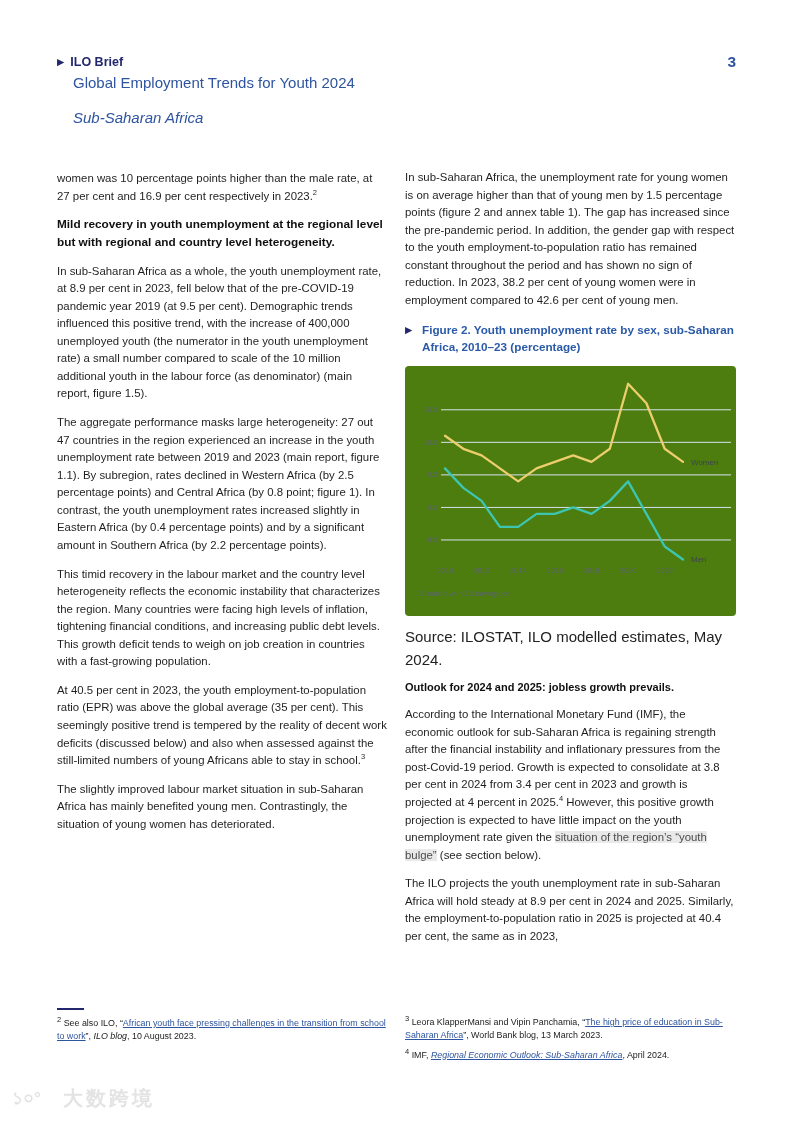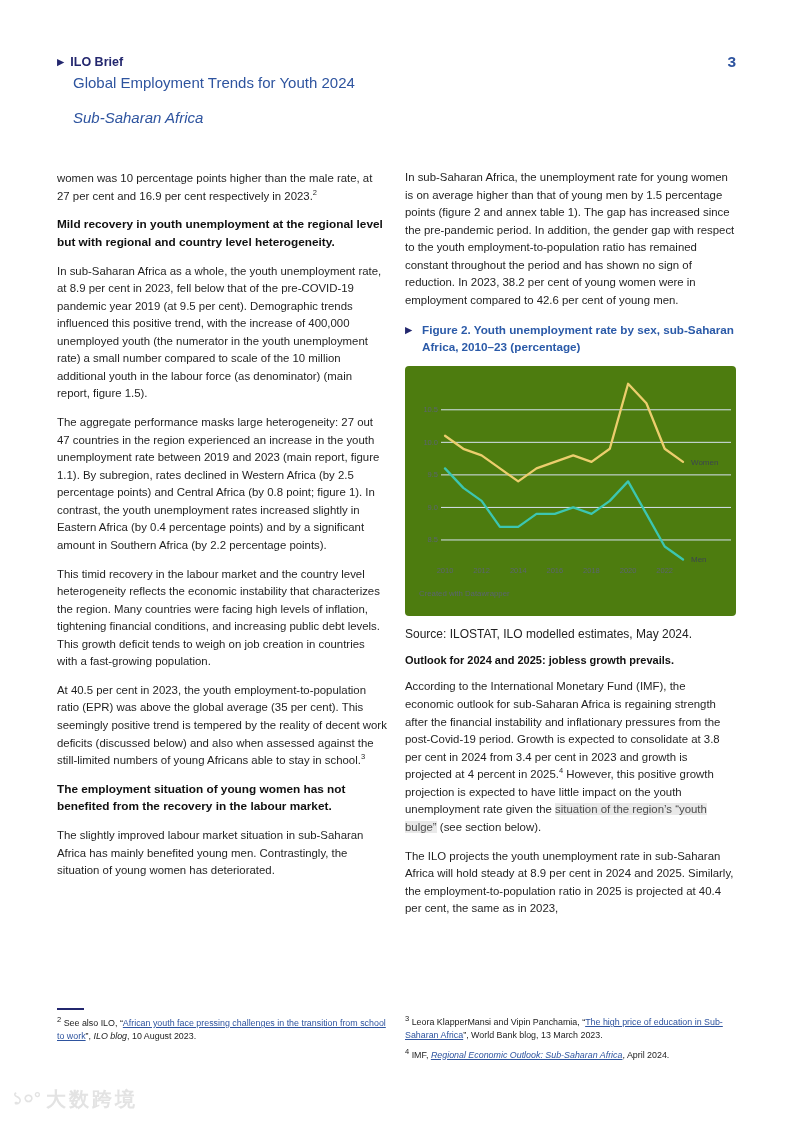--- a/index.html
+++ b/index.html
@@ -25,35 +25,35 @@
   p.paragraph { margin:0 0 11px; }
   h3.heading { font-size:11.8px; margin:2px 0 11px; color:#101010; line-height:1.5; }
   h3.heading-lg { font-size:11px; margin:2px 0 10px; color:#101010; line-height:1.45; }
   sup { font-size:7.5px; line-height:0; }
 
   .fig-caption { position:relative; padding-left:17px; color:#2b5aa8; font-weight:bold;
                  font-size:11.7px; line-height:1.52; margin:3px 0 10px; }
   .fig-caption .tri2 { position:absolute; left:0; top:2px; color:#23276e; font-size:9.5px; }
 
   .chart-panel { width:331px; height:250px; background:#4d7c0f; border-radius:4px; margin:0 0 9px; }
-  .source { font-size:12px; margin:0 0 9px; color:#222222; }
+  .source { font-size:15px; margin:0 0 9px; color:#222222; }
 
   .hl { background:#e9e9e9; color:#4c4c4c; }
   a.link { color:#2e549f; text-decoration:underline; cursor:pointer; }
   a.link.it { font-style:italic; }
   em.blog { font-style:italic; }
 
   
   .fn-block-left  { position:absolute; left:57px;  top:1008px; width:332px; }
   .fn-block-right { position:absolute; left:405px; top:1016px; width:334px; }
   .fn-rule { width:27px; height:2px; background:#23276e; margin:0 0 7px; }
   p.footnote { font-size:8.9px; line-height:1.5; margin:0 0 6px; color:#222222; }
 
   
-  .watermark { position:absolute; left:12px; bottom:8px; display:flex; align-items:flex-end; gap:5px;
+  .watermark { position:absolute; left:12px; bottom:8px; display:flex; align-items:flex-start; gap:22px;
                color:#e3e3e3; font-size:20px; font-weight:bold; letter-spacing:3px; user-select:none;margin-top:12px; }
   .wm-logo { color:#e3e3e3; font-size:17px; font-weight:bold; letter-spacing:0; }
 </style>
 </head>
 <body>
 
 <div class="page">
 
   <div class="header">
     <div class="brand-row">
@@ -65,21 +65,20 @@
   </div>
   <div class="pageno">3</div>
 
   <div class="col col-left">
       <p class="paragraph"><span>women was 10 percentage points higher than the male rate, at 27 per cent and 16.9 per cent respectively in 2023.</span><sup>2</sup></p>
       <h3 class="heading"><span>Mild recovery in youth unemployment at the regional level but with regional and country level heterogeneity.</span></h3>
       <p class="paragraph"><span>In sub-Saharan Africa as a whole, the youth unemployment rate, at 8.9 per cent in 2023, fell below that of the pre-COVID-19 pandemic year 2019 (at 9.5 per cent). Demographic trends influenced this positive trend, with the increase of 400,000 unemployed youth (the numerator in the youth unemployment rate) a small number compared to scale of the 10 million additional youth in the labour force (as denominator) (main report, figure 1.5).</span></p>
       <p class="paragraph"><span>The aggregate performance masks large heterogeneity: 27 out 47 countries in the region experienced an increase in the youth unemployment rate between 2019 and 2023 (main report, figure 1.1). By subregion, rates declined in Western Africa (by 2.5 percentage points) and Central Africa (by 0.8 point; figure 1). In contrast, the youth unemployment rates increased slightly in Eastern Africa (by 0.4 percentage points) and by a significant amount in Southern Africa (by 2.2 percentage points).</span></p>
       <p class="paragraph"><span>This timid recovery in the labour market and the country level heterogeneity reflects the economic instability that characterizes the region. Many countries were facing high levels of inflation, tightening financial conditions, and increasing public debt levels. This growth deficit tends to weigh on job creation in countries with a fast-growing population.</span></p>
       <p class="paragraph"><span>At 40.5 per cent in 2023, the youth employment-to-population ratio (EPR) was above the global average (35 per cent). This seemingly positive trend is tempered by the reality of decent work deficits (discussed below) and also when assessed against the still-limited numbers of young Africans able to stay in school.</span><sup>3</sup></p>
-      <h3 class="heading"><span>The employment situation of young women has not benefited from the recovery in the labour market.</span></h3>
       <p class="paragraph"><span>The slightly improved labour market situation in sub-Saharan Africa has mainly benefited young men. Contrastingly, the situation of young women has deteriorated.</span></p>
     </div>
 
   <div class="col col-right">
     <div>
         <p class="paragraph"><span>In sub-Saharan Africa, the unemployment rate for young women is on average higher than that of young men by 1.5 percentage points (figure 2 and annex table 1). The gap has increased since the pre-pandemic period. In addition, the gender gap with respect to the youth employment-to-population ratio has remained constant throughout the period and has shown no sign of reduction. In 2023, 38.2 per cent of young women were in employment compared to 42.6 per cent of young men.</span></p>
       </div>
 
     <div class="fig-caption">
       <span class="tri2">▶</span>

